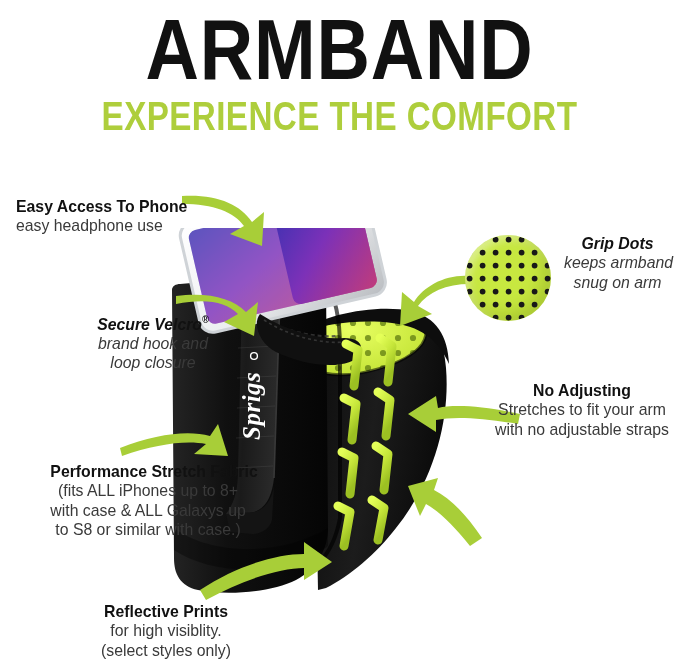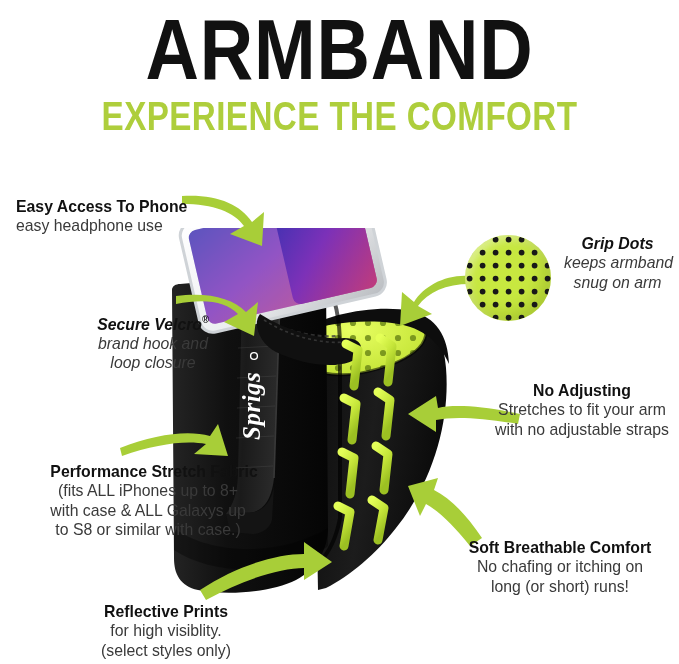--- a/index.html
+++ b/index.html
@@ -271,19 +271,14 @@
     <div class="c-body ta-c">keeps armband</div>
     <div class="c-body ta-c">snug on arm</div>
   </div>
 
   <div class="callout txt" style="left:487px;top:381px;width:190px;">
     <div class="c-title ta-c">No Adjusting</div>
     <div class="c-body ta-c">Stretches to fit your arm</div>
     <div class="c-body ta-c">with no adjustable straps</div>
   </div>
 
-  <div class="callout txt" style="left:448px;top:538px;width:224px;">
-    <div class="c-title ta-c">Soft Breathable Comfort</div>
-    <div class="c-body ta-c">No chafing or itching on</div>
-    <div class="c-body ta-c">long (or short) runs!</div>
-  </div>
 
 </div>
 
 </body></html>

